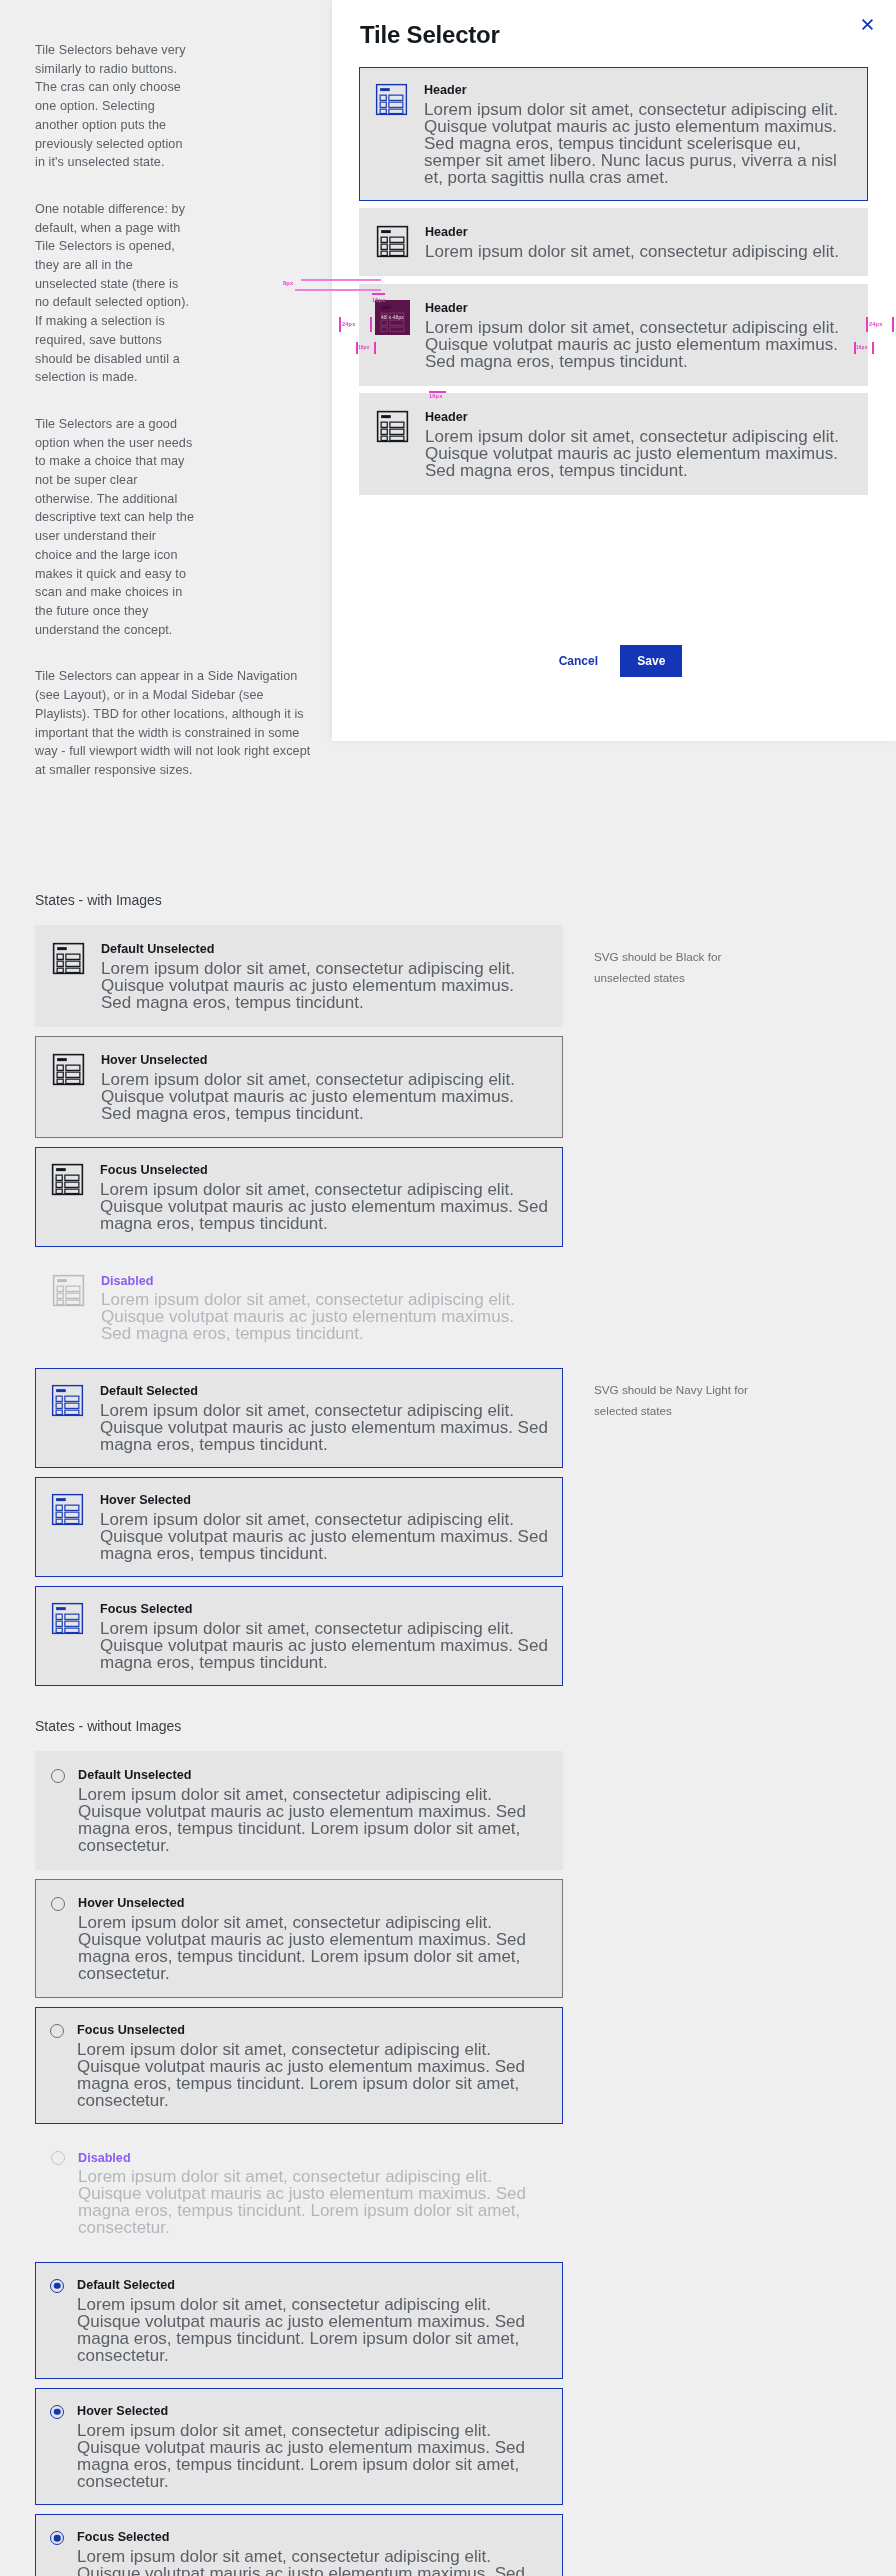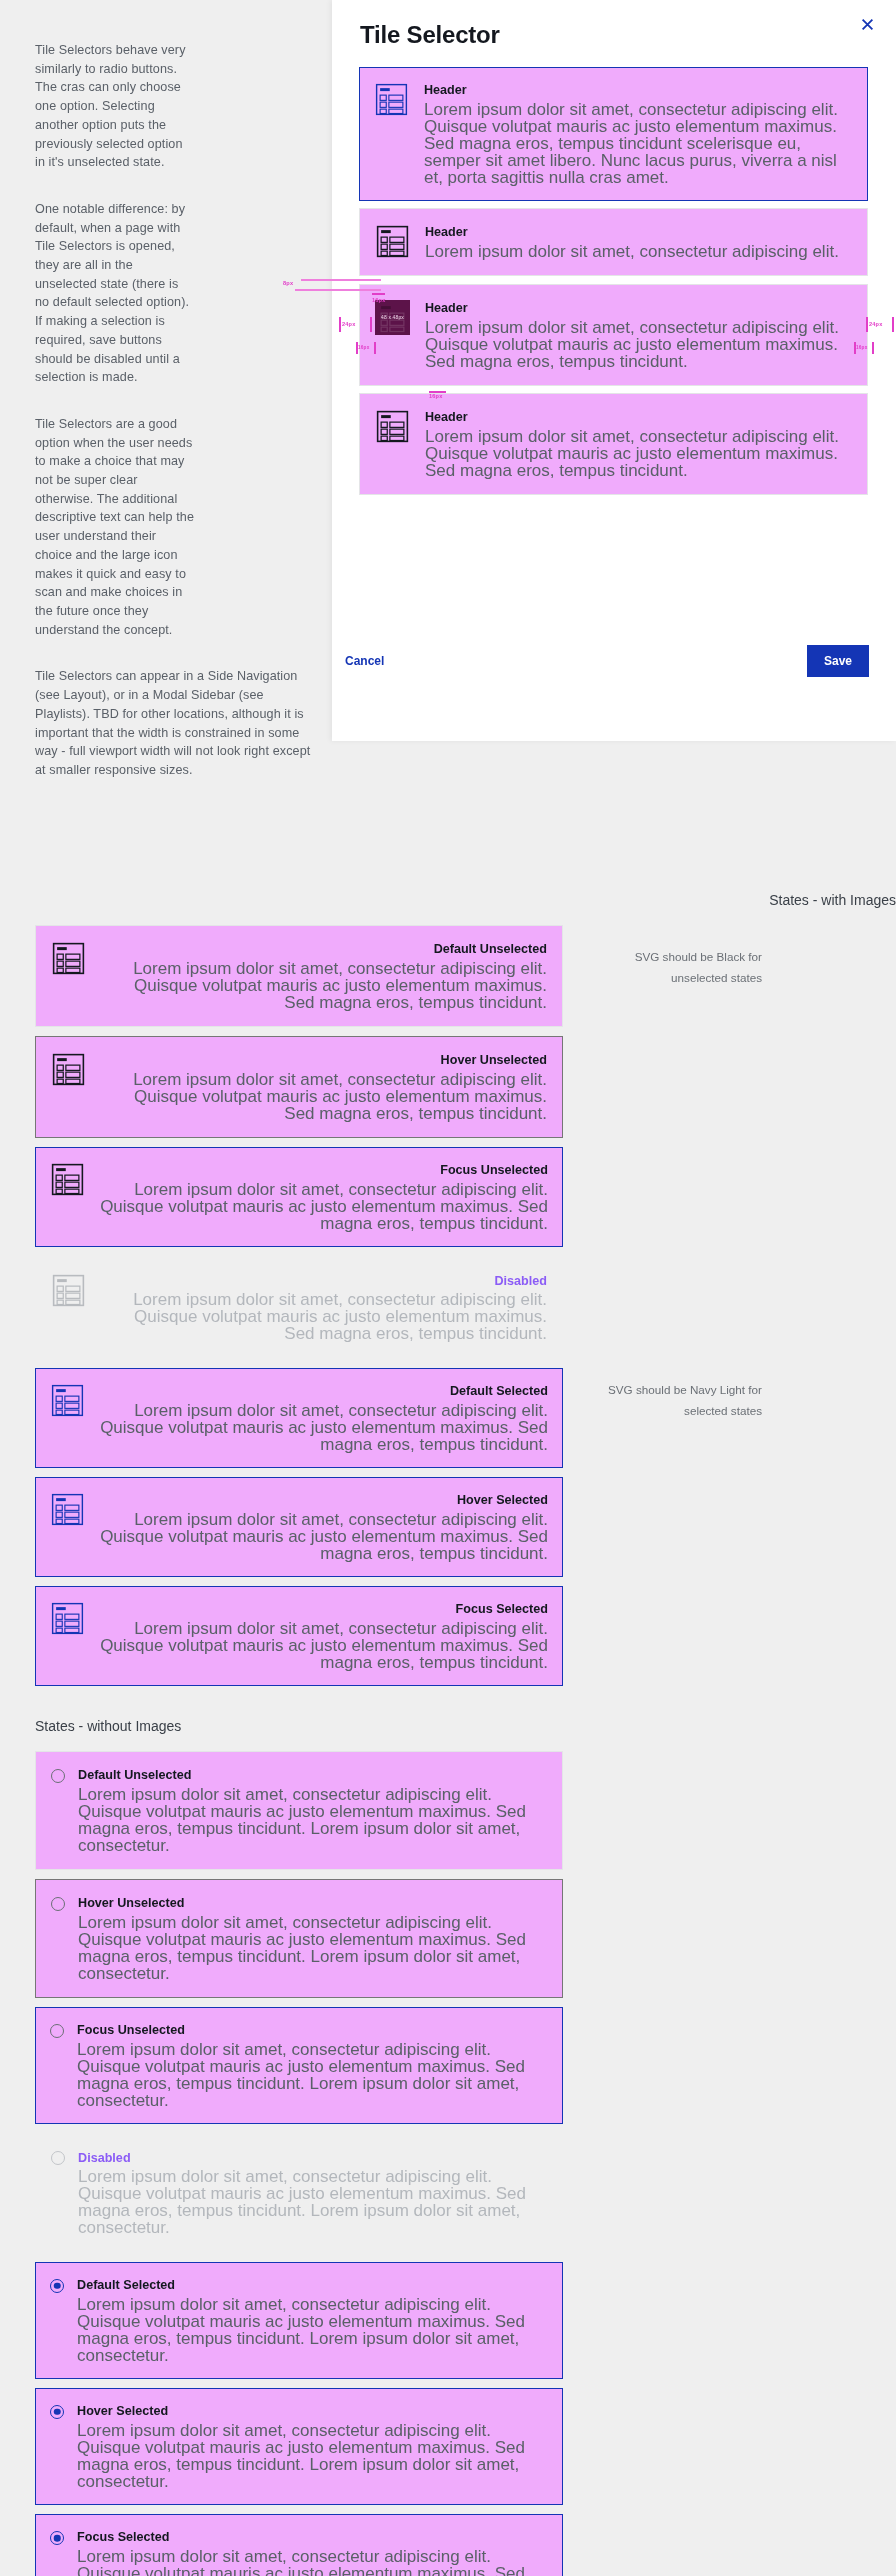--- a/index.html
+++ b/index.html
@@ -64,21 +64,21 @@
     position: absolute;
     left: 27px;
     top: 67px;
     width: 509px;
   }
 
   
   .tile {
     display: flex;
     gap: 15px;
-    background: #f0abfc;
+    background: #e5e5e5;
     border: 0.9px solid #d8dadd;
     padding: 15px;
     margin-bottom: 7.5px;
     align-items: flex-start;
   }
   .tile.selected {
     border: 1.9px solid #1435b5;
     padding: 14px;
   }
   .tile.hover {
@@ -130,24 +130,23 @@
   }
   .img-swatch svg { position:absolute; left:0; top:0; width:35px; height:35px; opacity:.45;}
 
   
   .modal-footer {
     position: absolute;
     left: 0; right: 0;
     bottom: 52px;
     height: 56px;
     display: flex;
-    justify-content: space-between;
+    justify-content: center;
     align-items: center;
     gap: 9.3px;
-    padding-right: 27px;
   }
   .btn-cancel {
     background: none;
     border: none;
     color: #1435b5;
     font-family: "Liberation Sans", sans-serif;
     font-size: 12px;
     font-weight: 700;
     padding: 9.3px 13px;
     cursor: pointer;
@@ -337,21 +336,21 @@
 
   <div class="anno-tick-v" style="left:866px; top:317px; height:15px;"></div>
   <div class="anno-tick-v" style="left:892px; top:317px; height:15px;"></div>
   <div class="anno" style="left:869px; top:321px;">24px</div>
 
   <div class="anno-tick-v" style="left:854px; top:342px; height:12px;"></div>
   <div class="anno-tick-v" style="left:872px; top:342px; height:12px;"></div>
   <div class="anno" style="left:856px; top:345px; font-size:4.7px;">16px</div>
 </div>
 
-<div class="section" style="top:892px;text-align:right;">
+<div class="section" style="top:892px;">
   <h2 class="section-title">States - with Images</h2>
 
   <div class="side-note" style="left:594px; top:54px;">SVG should be Black for unselected states</div>
   <div class="side-note" style="left:594px; top:487px;">SVG should be Navy Light for selected states</div>
 
   <div class="states-list">
 
     <div class="tile plain">
       <span class="tile-icon">
         <svg viewBox="0 0 40 40">

